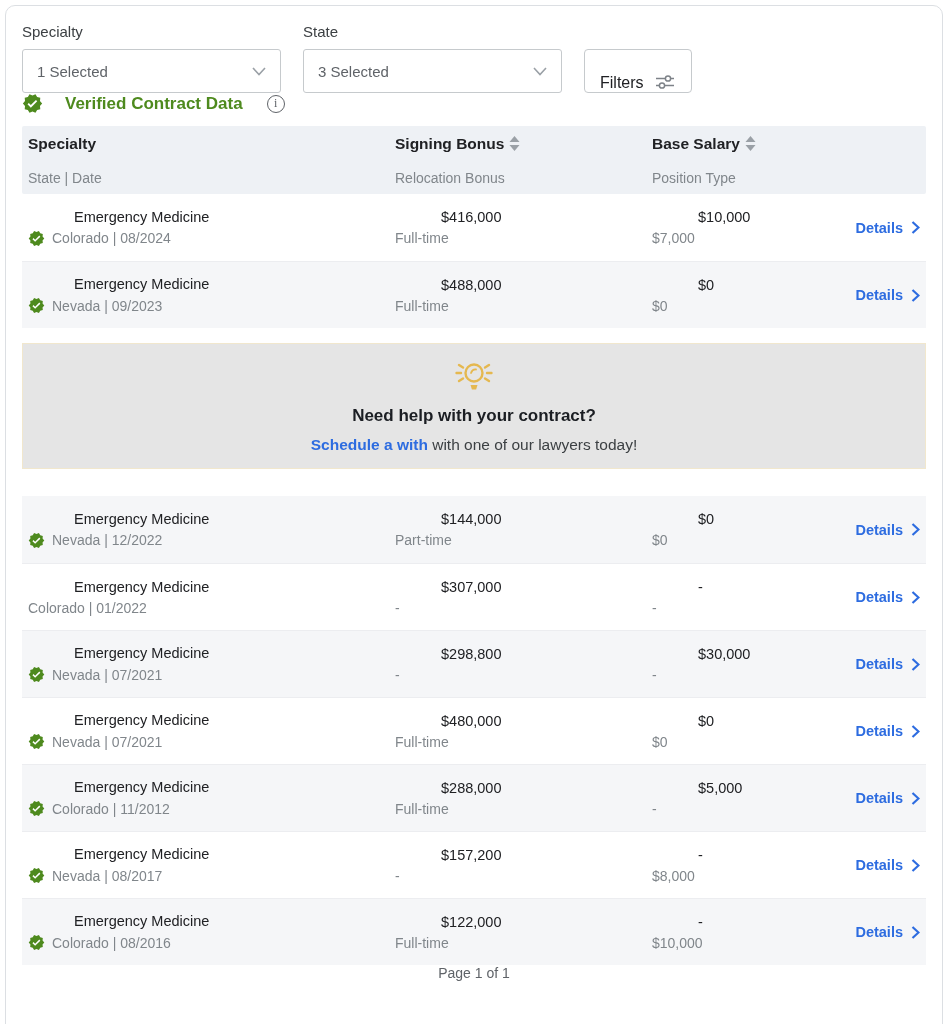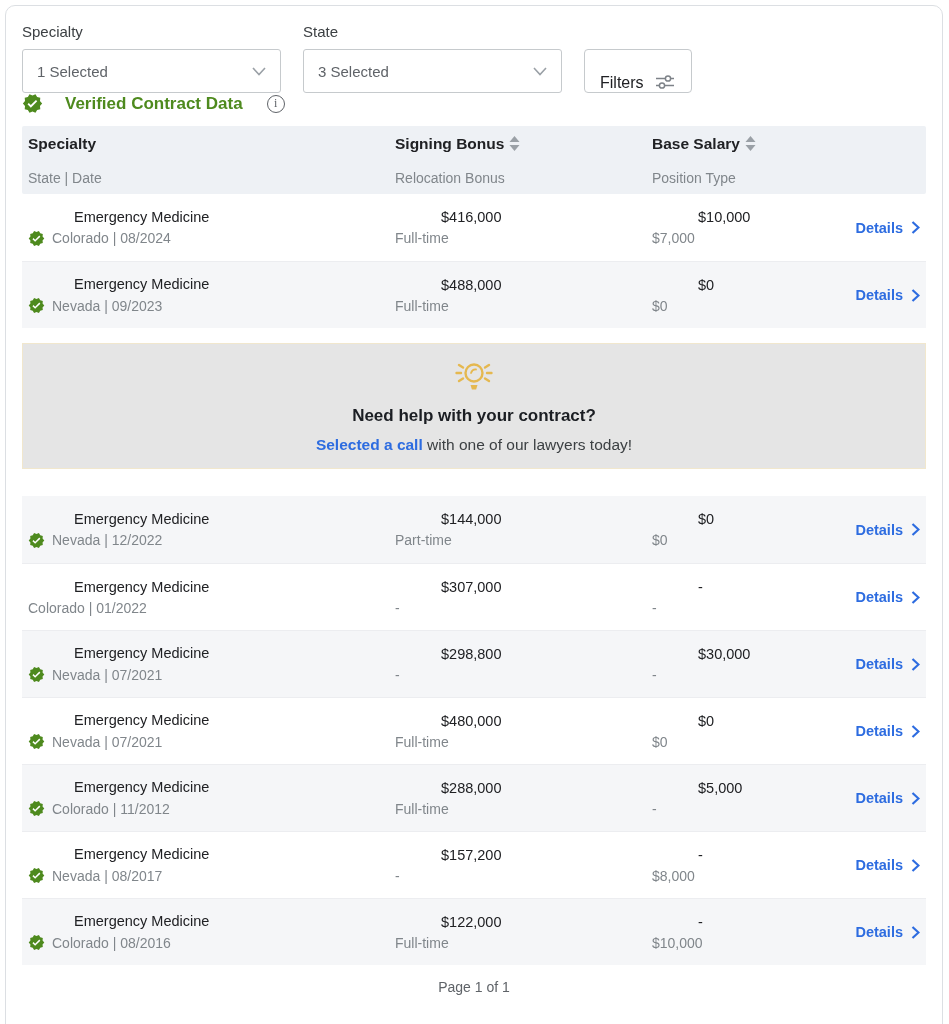--- a/index.html
+++ b/index.html
@@ -79,21 +79,21 @@
     border-radius: 0;
     height: 126px;
     display: flex; flex-direction: column; align-items: center; justify-content: center;
     gap: 10px;
   }
   .callout-title { font-size: 17px; font-weight: bold; color: #1b1e23; }
   .callout-sub { font-size: 15.5px; color: #3c4043; }
   .callout-link { color: #2d6ce0; font-weight: bold; text-decoration: none; cursor: pointer; }
   .section-gap { height: 27px; }
   
-  .pagination { text-align: center; margin-top: 14px; font-size: 14px; color: #5f6368; }
+  .pagination { text-align: center; font-size: 14px; color: #5f6368; }
   svg { display: block; }
 </style>
 </head>
 <body>
 
 <div class="card">
 
   <div class="filter-bar">
     <div class="filter-field">
       <span class="filter-label">Specialty</span>
@@ -246,21 +246,21 @@
           <line x1="6" y1="7" x2="10" y2="9.5"></line>
           <line x1="3.5" y1="15" x2="8" y2="15"></line>
           <line x1="6" y1="23" x2="10" y2="20.5"></line>
           <line x1="36" y1="7" x2="32" y2="9.5"></line>
           <line x1="38.5" y1="15" x2="34" y2="15"></line>
           <line x1="36" y1="23" x2="32" y2="20.5"></line>
           <path d="M17.5 27 h7 l-1.4 4.5 h-4.2 z" fill="#e5b84f" stroke="none"></path>
         </svg>
       </span>
       <div class="callout-title">Need help with your contract?</div>
-      <div class="callout-sub"><a class="callout-link">Selected a call</a><span> with one of our lawyers today!</span></div>
+      <div class="callout-sub"><a class="callout-link">Schedule a with</a><span> with one of our lawyers today!</span></div>
     </div>
 
     <div class="section-gap"></div>
 
     <div class="section" id="section-1">
   <div class="grid-row data-row shaded">
     <div>
       <div class="cell-line1">Emergency Medicine</div>
       <div class="cell-line2">
         <span>

